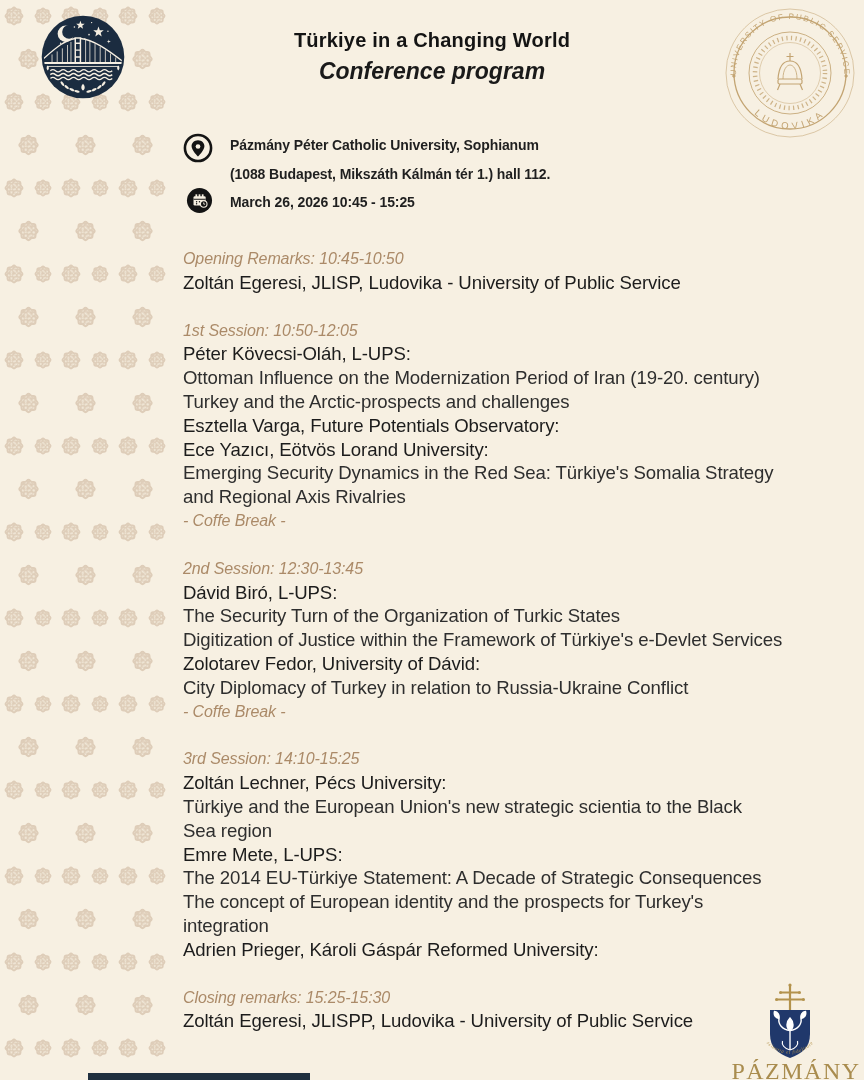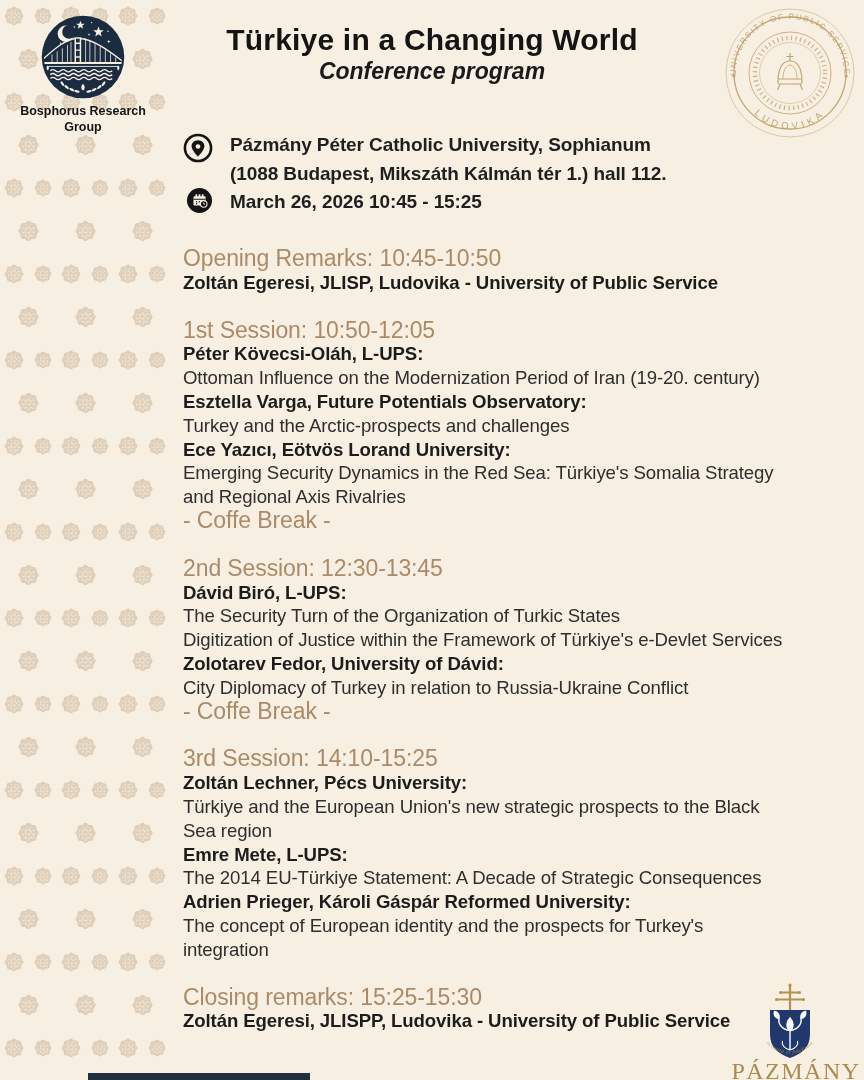--- a/index.html
+++ b/index.html
@@ -8,33 +8,33 @@
   }
   html,body{margin:0;padding:0;}
   body{width:864px;height:1080px;overflow:hidden;background:var(--bg);
        font-family:"Liberation Sans","DejaVu Sans",sans-serif;color:var(--ink);}
   .poster{position:relative;width:864px;height:1080px;background:var(--bg);}
   .pattern-strip{position:absolute;left:0;top:0;}
   .bosphorus{position:absolute;left:0;top:14px;width:166px;text-align:center;}
   .bosphorus svg{display:block;margin:0 auto;}
   .bos-label{margin-top:3px;font-size:12.5px;font-weight:bold;line-height:16px;color:#141414;}
   .titles{position:absolute;left:130px;right:130px;top:22px;text-align:center;}
-  .title{font-size:30px;line-height:36px;font-weight:800;color:#141414;letter-spacing:.2px;}
+  .title{font-size:20px;line-height:36px;font-weight:800;color:#141414;letter-spacing:.2px;}
   .subtitle{font-size:23px;line-height:26px;font-weight:bold;font-style:italic;color:#1a1a1a;}
   .ludovika{position:absolute;left:720px;top:3px;}
   .event{position:absolute;left:183px;top:131px;}
   .event .pin{position:absolute;left:0;top:2px;}
   .event .cal{position:absolute;left:3px;top:56px;}
-  .event-lines{margin-left:47px;width:610px;font-size:19px;line-height:28.6px;
+  .event-lines{margin-left:47px;width:610px;font-size:14px;line-height:28.6px;
                font-weight:bold;color:#1f1f1f;letter-spacing:-0.1px;}
   .program{position:absolute;left:183px;top:247px;width:680px;}
   .section{margin-bottom:24px;}
   .line{font-size:18.6px;line-height:23.8px;white-space:pre-line;letter-spacing:-0.1px;}
-  .session,.break{color:var(--accent);font-size:23px;}
-  .speaker{font-weight:bold;color:#1c1c1c;}
+  .session,.break{color:var(--accent);font-style:italic;font-size:16px;}
+  .speaker{font-weight:normal;color:#1c1c1c;}
   .talk{color:#2e2e2e;}
   .pazmany{position:absolute;left:726px;top:982px;width:140px;text-align:center;}
   .pazmany svg{display:block;margin:0 auto;}
   .pazmany-word{margin-top:-2px;font-family:"Liberation Serif","DejaVu Serif",serif;
                 font-size:24px;letter-spacing:1.5px;color:#a98c4e;}
   .footer-bar{position:absolute;left:88px;bottom:0;width:222px;height:7px;background:#20303f;}
 </style>
 </head>
 <body>
 
@@ -104,24 +104,20 @@
         <ellipse cx="43" cy="90" rx="3.2" ry="1.4" transform="rotate(12 43 90)"></ellipse>
         <ellipse cx="74" cy="81" rx="3.2" ry="1.4" transform="rotate(-55 74 81)"></ellipse>
         <ellipse cx="69" cy="85" rx="3.2" ry="1.4" transform="rotate(-40 69 85)"></ellipse>
         <ellipse cx="63" cy="88" rx="3.2" ry="1.4" transform="rotate(-25 63 88)"></ellipse>
         <ellipse cx="57" cy="90" rx="3.2" ry="1.4" transform="rotate(-12 57 90)"></ellipse>
         <path d="M50,81 c-2.6,2.6 -2.6,6.4 0,8 c2.6,-1.6 2.6,-5.4 0,-8 z"></path>
         <path d="M9,60 c-1.8,1.8 -1.8,4.4 0,5.6 c1.8,-1.2 1.8,-3.8 0,-5.6 z"></path>
         <path d="M91,60 c-1.8,1.8 -1.8,4.4 0,5.6 c1.8,-1.2 1.8,-3.8 0,-5.6 z"></path>
       </g>
     </svg>
-    <div class="bos-label">
-      <div>Bosphorus Research</div>
-      <div>Group</div>
-    </div>
   </div>
 
   <div class="titles">
     <div class="title">Türkiye in a Changing World</div>
     <div class="subtitle">Conference program</div>
   </div>
 
   <svg class="ludovika" width="140" height="140" viewBox="0 0 140 140">
     <defs>
       <path id="arcT" d="M16,70 A54,54 0 1 1 124,70" fill="none"></path>
@@ -183,46 +179,46 @@
 
   <div class="program" id="program">
       <div class="section">
         <div class="line session">Opening Remarks: 10:45-10:50</div>
         <div class="line speaker">Zoltán Egeresi, JLISP, Ludovika - University of Public Service</div>
       </div>
       <div class="section">
         <div class="line session">1st Session: 10:50-12:05</div>
         <div class="line speaker">Péter Kövecsi-Oláh, L-UPS:</div>
         <div class="line talk">Ottoman Influence on the Modernization Period of Iran (19-20. century)</div>
+        <div class="line talk">Turkey and the Arctic-prospects and challenges</div>
         <div class="line speaker">Esztella Varga, Future Potentials Observatory:</div>
-        <div class="line talk">Turkey and the Arctic-prospects and challenges</div>
         <div class="line speaker">Ece Yazıcı, Eötvös Lorand University:</div>
         <div class="line talk">Emerging Security Dynamics in the Red Sea: Türkiye's Somalia Strategy
 and Regional Axis Rivalries</div>
         <div class="line break">- Coffe Break -</div>
       </div>
       <div class="section">
         <div class="line session">2nd Session: 12:30-13:45</div>
         <div class="line speaker">Dávid Biró, L-UPS:</div>
         <div class="line talk">The Security Turn of the Organization of Turkic States</div>
         <div class="line talk">Digitization of Justice within the Framework of Türkiye's e-Devlet Services</div>
         <div class="line speaker">Zolotarev Fedor, University of Dávid:</div>
         <div class="line talk">City Diplomacy of Turkey in relation to Russia-Ukraine Conflict</div>
         <div class="line break">- Coffe Break -</div>
       </div>
       <div class="section">
         <div class="line session">3rd Session: 14:10-15:25</div>
         <div class="line speaker">Zoltán Lechner, Pécs University:</div>
-        <div class="line talk">Türkiye and the European Union's new strategic prospects to the Black
+        <div class="line talk">Türkiye and the European Union's new strategic scientia to the Black
 Sea region</div>
         <div class="line speaker">Emre Mete, L-UPS:</div>
         <div class="line talk">The 2014 EU-Türkiye Statement: A Decade of Strategic Consequences</div>
-        <div class="line speaker">Adrien Prieger, Károli Gáspár Reformed University:</div>
         <div class="line talk">The concept of European identity and the prospects for Turkey's
 integration</div>
+        <div class="line speaker">Adrien Prieger, Károli Gáspár Reformed University:</div>
       </div>
       <div class="section">
         <div class="line session">Closing remarks: 15:25-15:30</div>
         <div class="line speaker">Zoltán Egeresi, JLISPP, Ludovika - University of Public Service</div>
       </div>
     </div>
 
   <div class="pazmany">
     <svg width="140" height="78" viewBox="0 0 140 78">
       <defs>

